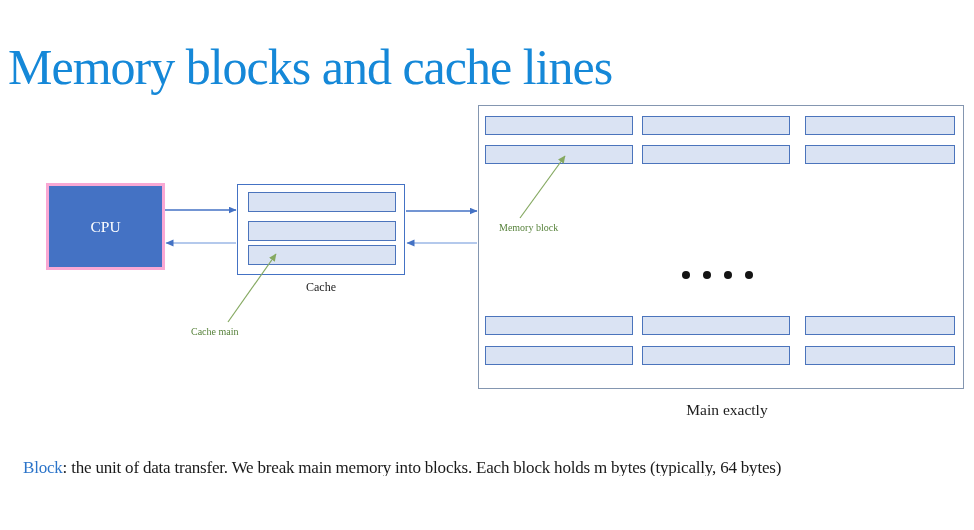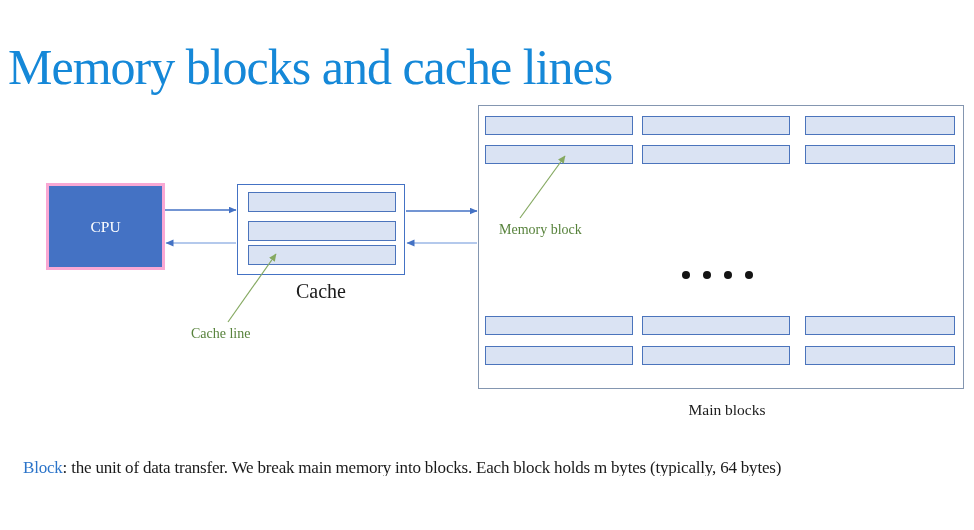--- a/index.html
+++ b/index.html
@@ -37,21 +37,21 @@
     box-sizing:border-box;
   }
   .cache-row{
     position:absolute;left:10px;width:148px;height:19.5px;
     background:var(--block-fill);
     border:1.4px solid var(--block-border);
     box-sizing:border-box;
   }
   .cache-label{
     left:237px;top:280px;width:168px;
-    text-align:center;font-size:20px;color:#1c1c1c;
+    text-align:center;font-size:12px;color:#1c1c1c;
   }
   
   .mm-box{
     left:478px;top:105px;width:486px;height:284px;
     background:#fff;
     border:1.5px solid var(--memory-border);
     box-sizing:border-box;
   }
   .mem-block{
     position:absolute;height:19px;
@@ -62,21 +62,21 @@
   .mm-label{
     left:637px;top:401px;width:180px;
     text-align:center;font-size:15.5px;color:#1c1c1c;
   }
   .dots{
     left:682px;top:271px;
     display:flex;gap:13px;
   }
   .dot{width:8px;height:8px;border-radius:50%;background:#141414;}
   
-  .callout{color:var(--green-text);font-size:14px;white-space:nowrap;text-align:right;}
+  .callout{color:var(--green-text);font-size:10px;white-space:nowrap;text-align:right;}
   .co-memory-block{left:499px;top:222px;}
   .co-cache-line{left:191px;top:326px;}
   .co-cache-sub{left:145px;top:350px;}
   
   .overlay{left:0;top:0;pointer-events:none;}
   .arrow-dark{stroke:var(--accent-blue);stroke-width:1.4;}
   .arrow-light{stroke:var(--light-arrow);stroke-width:1.9;}
   .arrow-green{stroke:var(--green-arrow);stroke-width:1.2;}
   
   .note{
@@ -125,24 +125,24 @@
       <div class="mem-block" style="left: 6px; top: 240px; width: 148px;"></div>
       <div class="mem-block" style="left: 163px; top: 240px; width: 148px;"></div>
       <div class="mem-block" style="left: 326px; top: 240px; width: 150px;"></div>
     </div>
   <div class="abs dots">
       <span class="dot"></span>
       <span class="dot"></span>
       <span class="dot"></span>
       <span class="dot"></span>
     </div>
-  <div class="abs mm-label">Main blocks</div>
+  <div class="abs mm-label">Main exactly</div>
 
   <div class="abs callout co-memory-block">Memory block</div>
-  <div class="abs callout co-cache-line">Cache line</div>
+  <div class="abs callout co-cache-line">Cache main</div>
 
   <svg class="abs overlay" width="974" height="530">
     <defs>
       <marker id="headBlue" markerUnits="userSpaceOnUse" markerWidth="9" markerHeight="8" refX="7.5" refY="3.5" orient="auto">
         <path d="M0,0 L8,3.5 L0,7 Z" style="fill:var(--accent-blue)"></path>
       </marker>
       <marker id="headGreen" markerUnits="userSpaceOnUse" markerWidth="9" markerHeight="8" refX="7" refY="3.5" orient="auto">
         <path d="M0,0 L7.5,3.5 L0,7 Z" style="fill:var(--green-arrow)"></path>
       </marker>
     </defs>

